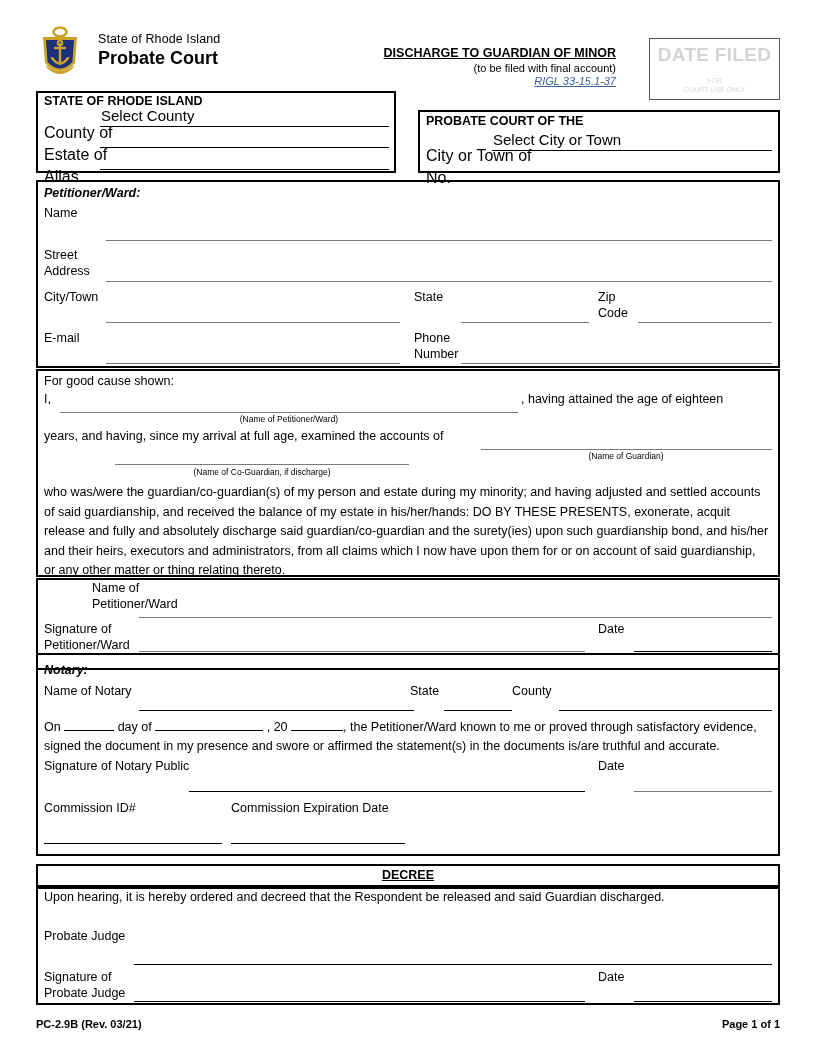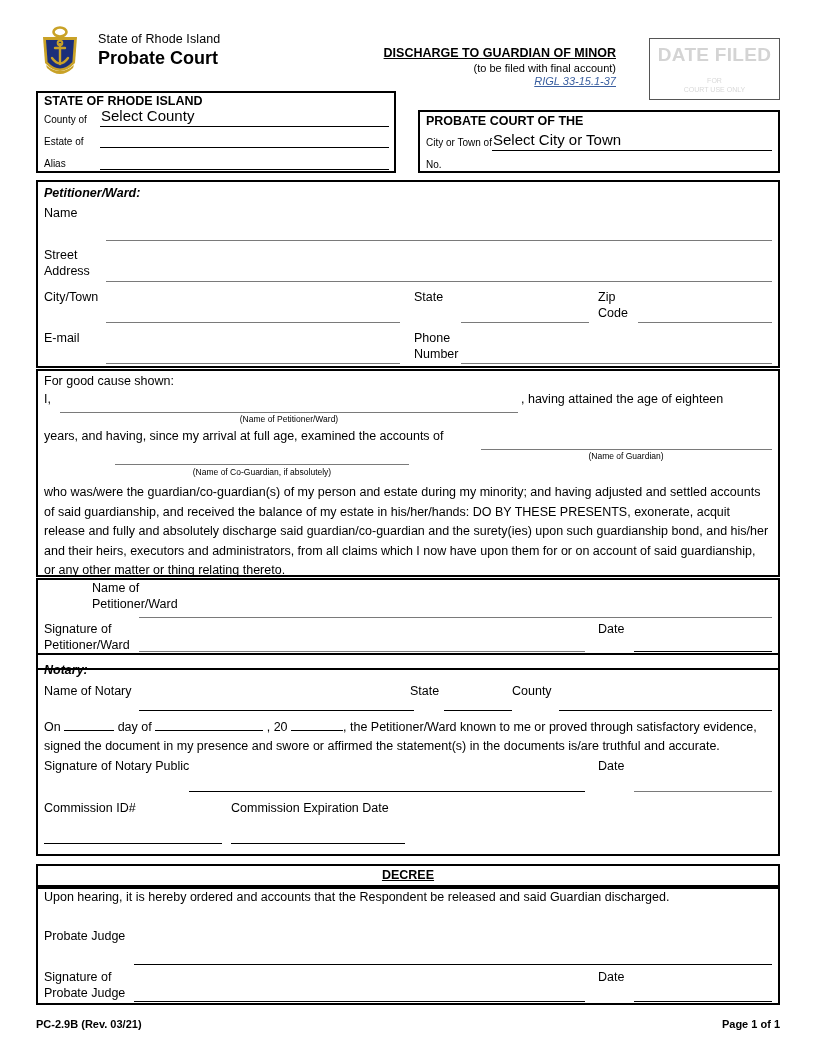--- a/index.html
+++ b/index.html
@@ -28,21 +28,21 @@
 
   .datefiled { position:absolute; left:613px; top:14px; width:131px; height:62px; border:1.6px solid #555; }
   .datefiled .df-big { text-align:center; font-size:19px; font-weight:bold; color:#d4d4d4; letter-spacing:.3px; margin-top:5px; }
   .datefiled .df-sm { text-align:center; font-size:7px; color:#d9d9d9; line-height:1.35; margin-top:10px; }
 
   
   .box { position:absolute; border:2.2px solid #000; }
   .rule { position:absolute; height:0; border-bottom:1.4px solid #7a7a7a; }
   .rule.dark { border-bottom:1.6px solid #000; }
   .lbl { position:absolute; font-size:12.5px; line-height:1.25; white-space:pre-line; }
-  .lbl.sm { font-size:10px; }
+  .lbl.sm { font-size:16px;margin-top:9px; }
   .lbl.b { font-weight:bold; }
   .lbl.bi { font-weight:bold; font-style:italic; }
   .cap { position:absolute; font-size:8.5px; text-align:center; }
   .big { position:absolute; font-size:15px; font-weight:normal; }
   .para { position:absolute; font-size:12.5px; line-height:19.6px; }
 
   
   .foot-l { position:absolute; left:36px; top:1018px; font-size:11px; font-weight:bold; }
   .foot-r { position:absolute; right:36px; top:1018px; font-size:11px; font-weight:bold; }
 </style>
@@ -137,21 +137,21 @@
   <div class="lbl" style="left:44px; top:392px;">I,</div>
   <div class="rule" style="left:60px; top:412px; width:458px;"></div>
   <div class="cap" style="left:176px; top:414px; width:226px;">(Name of Petitioner/Ward)</div>
   <div class="lbl" style="left:521px; top:392px;">, having attained the age of eighteen</div>
 
   <div class="lbl" style="left:44px; top:429px;">years, and having, since my arrival at full age, examined the accounts of</div>
   <div class="rule" style="left:481px; top:449px; width:291px;"></div>
   <div class="cap" style="left:513px; top:451px; width:226px;">(Name of Guardian)</div>
 
   <div class="rule" style="left:115px; top:464px; width:294px;"></div>
-  <div class="cap" style="left:149px; top:467px; width:226px;">(Name of Co-Guardian, if absolutely)</div>
+  <div class="cap" style="left:149px; top:467px; width:226px;">(Name of Co-Guardian, if discharge)</div>
 
   <div class="para" style="left:44px; top:483px; width:725px;">who was/were the guardian/co-guardian(s) of my person and estate during my minority; and having adjusted and settled accounts of said guardianship, and received the balance of my estate in his/her/hands: DO BY THESE PRESENTS, exonerate, acquit release and fully and absolutely discharge said guardian/co-guardian and the surety(ies) upon such guardianship bond, and his/her and their heirs, executors and administrators, from all claims which I now have upon them for or on account of said guardianship, or any other matter or thing relating thereto.</div>
 
   <div class="box" style="left:36px; top:578px; width:744px; height:92px;"></div>
   <div class="lbl" style="left:44px; top:581px;margin-left:48px;">Name of
 Petitioner/Ward</div>
   <div class="rule" style="left:139px; top:617px; width:633px;"></div>
 
   <div class="lbl" style="left:44px; top:622px;">Signature of
 Petitioner/Ward</div>
@@ -182,21 +182,21 @@
 
   <div class="lbl" style="left:44px; top:801px;">Commission ID#</div>
   <div class="lbl" style="left:231px; top:801px;">Commission Expiration Date</div>
   <div class="rule dark" style="left:44px; top:843px; width:178px;"></div>
   <div class="rule dark" style="left:231px; top:843px; width:174px;"></div>
 
   <div class="box" style="left:36px; top:864px; width:744px; height:23px;"></div>
   <div class="lbl b" style="left:36px; top:868px; width:744px; text-align:center; text-decoration:underline;">DECREE</div>
 
   <div class="box" style="left:36px; top:887px; width:744px; height:118px;"></div>
-  <div class="lbl" style="left:44px; top:890px;">Upon hearing, it is hereby ordered and accounts that the Respondent be released and said Guardian discharged.</div>
+  <div class="lbl" style="left:44px; top:890px;">Upon hearing, it is hereby ordered and decreed that the Respondent be released and said Guardian discharged.</div>
   <div class="lbl" style="left:44px; top:929px;">Probate Judge</div>
   <div class="rule dark" style="left:134px; top:964px; width:638px;"></div>
 
   <div class="lbl" style="left:44px; top:970px;">Signature of
 Probate Judge</div>
   <div class="rule dark" style="left:134px; top:1001px; width:451px;"></div>
   <div class="lbl" style="left:598px; top:970px;">Date</div>
   <div class="rule dark" style="left:634px; top:1001px; width:138px;"></div>
 
   <div class="foot-l">PC-2.9B (Rev. 03/21)</div>

